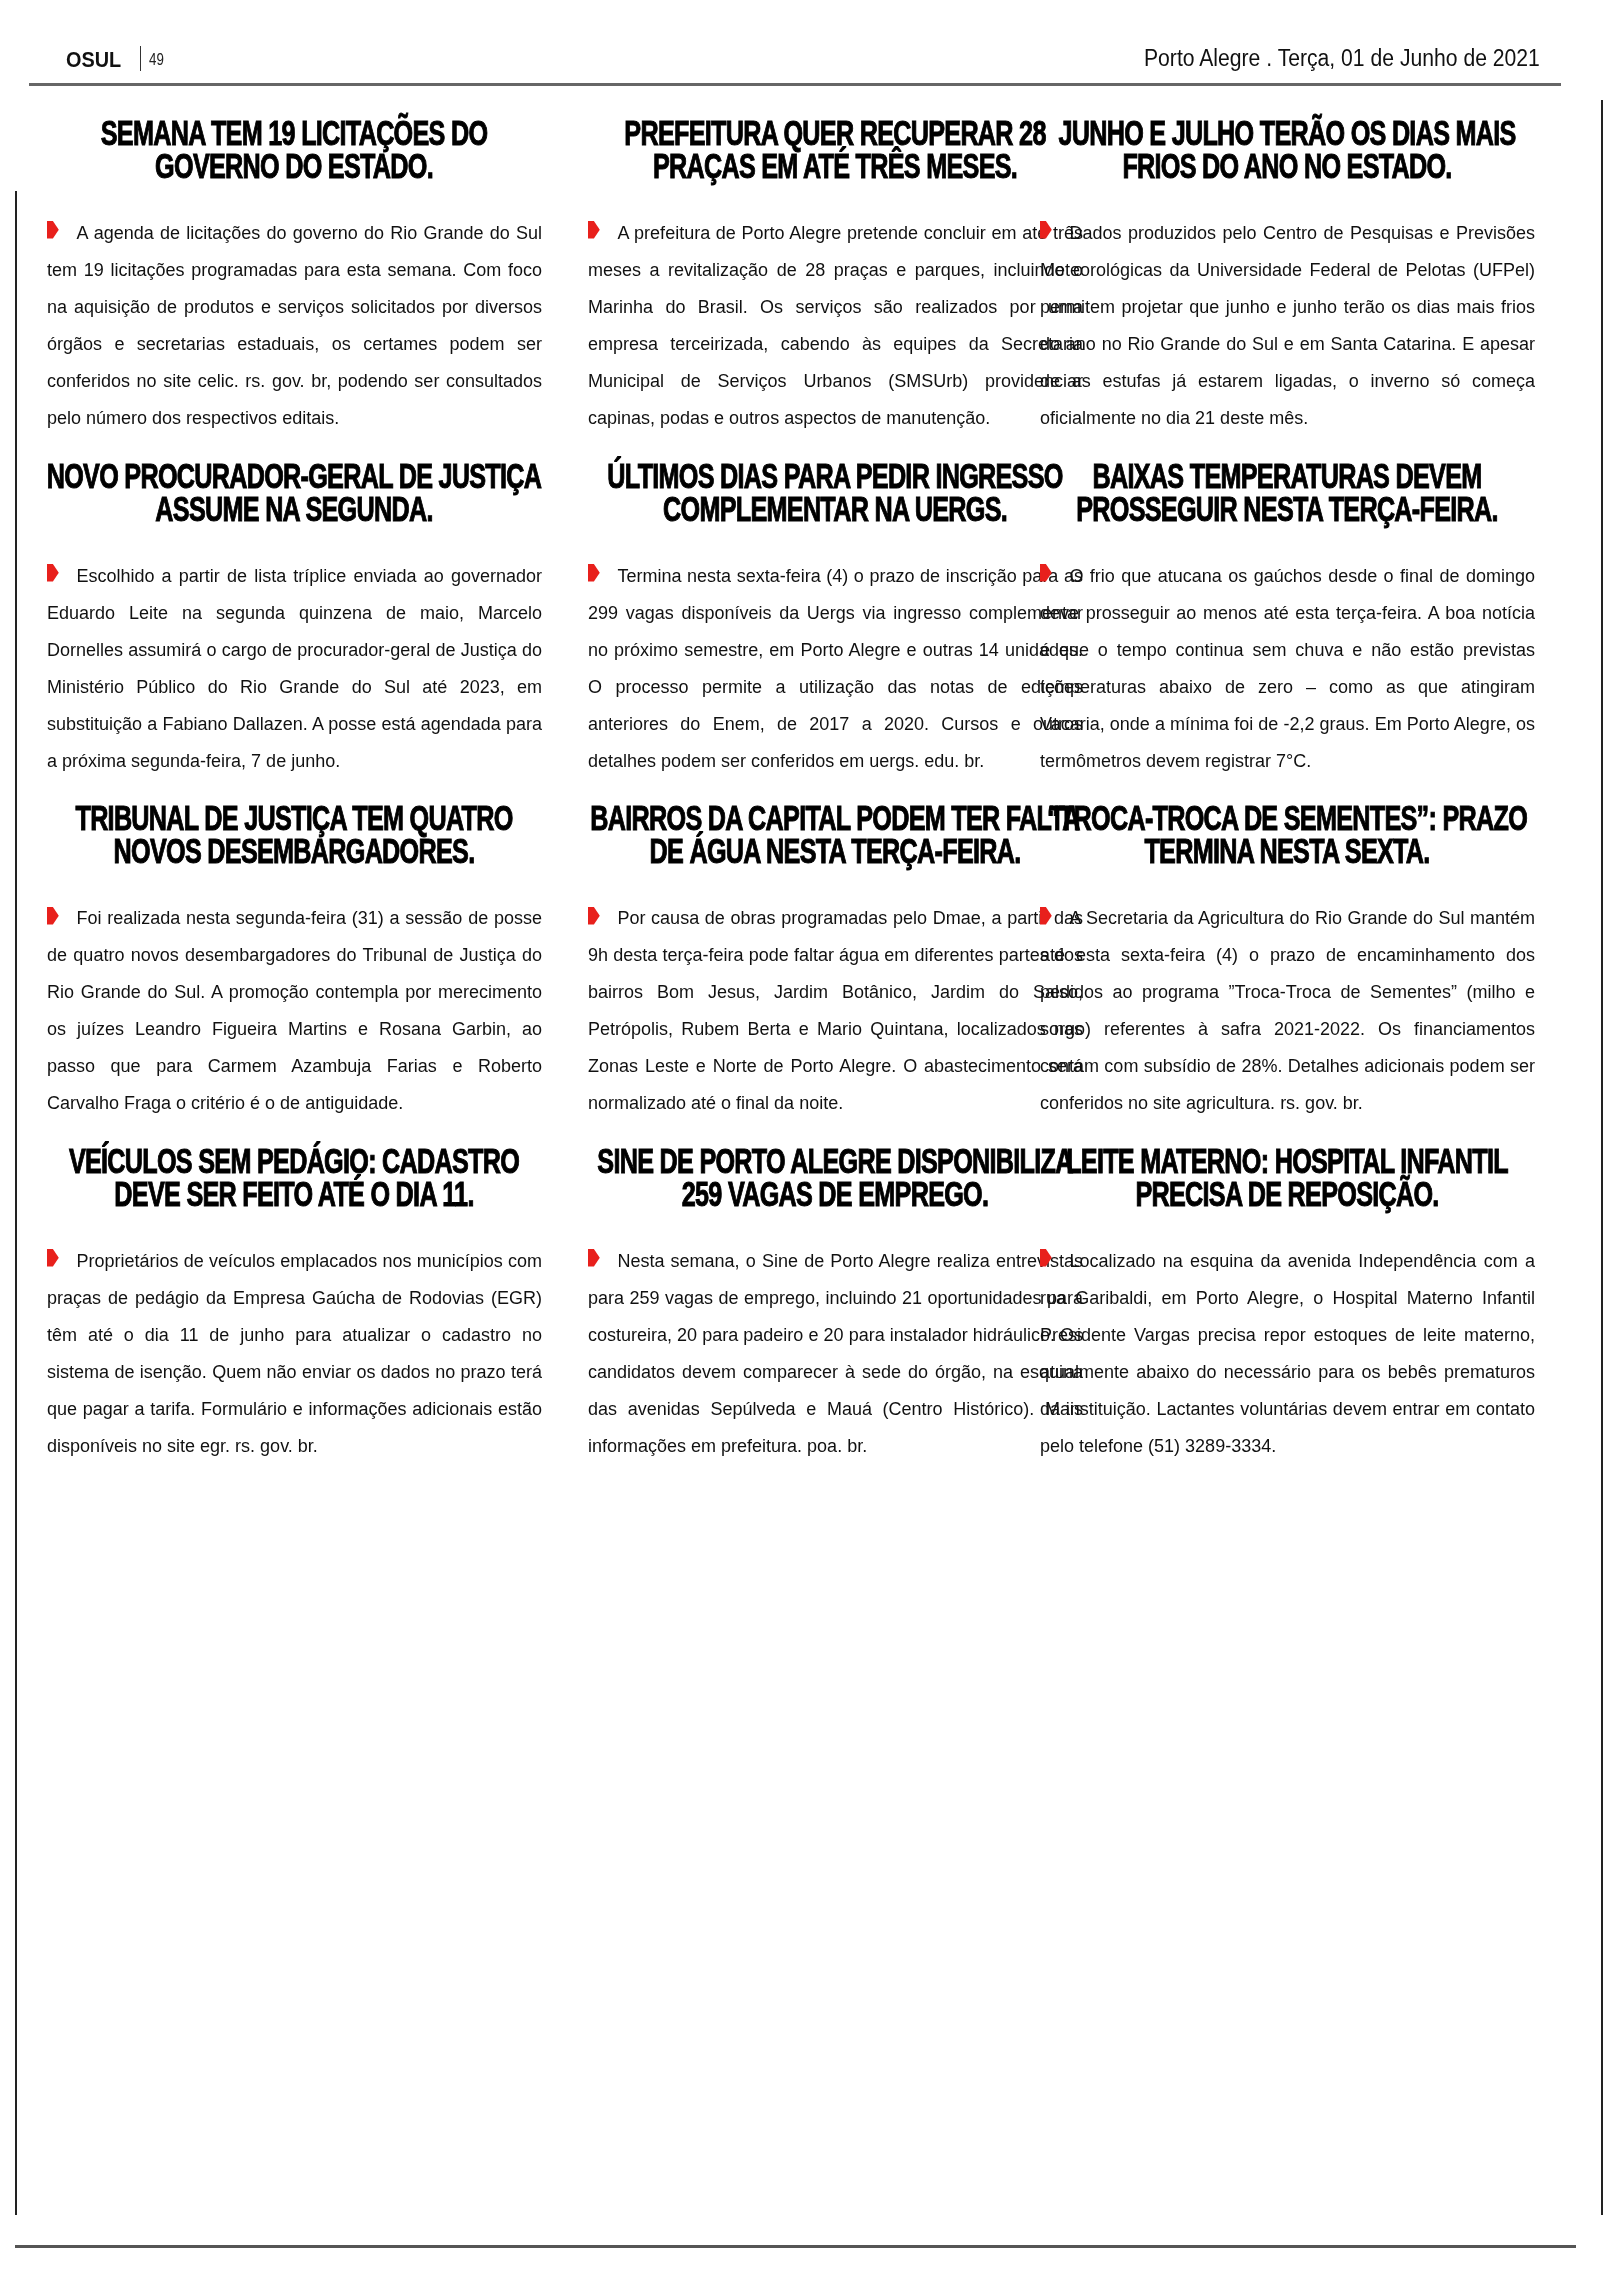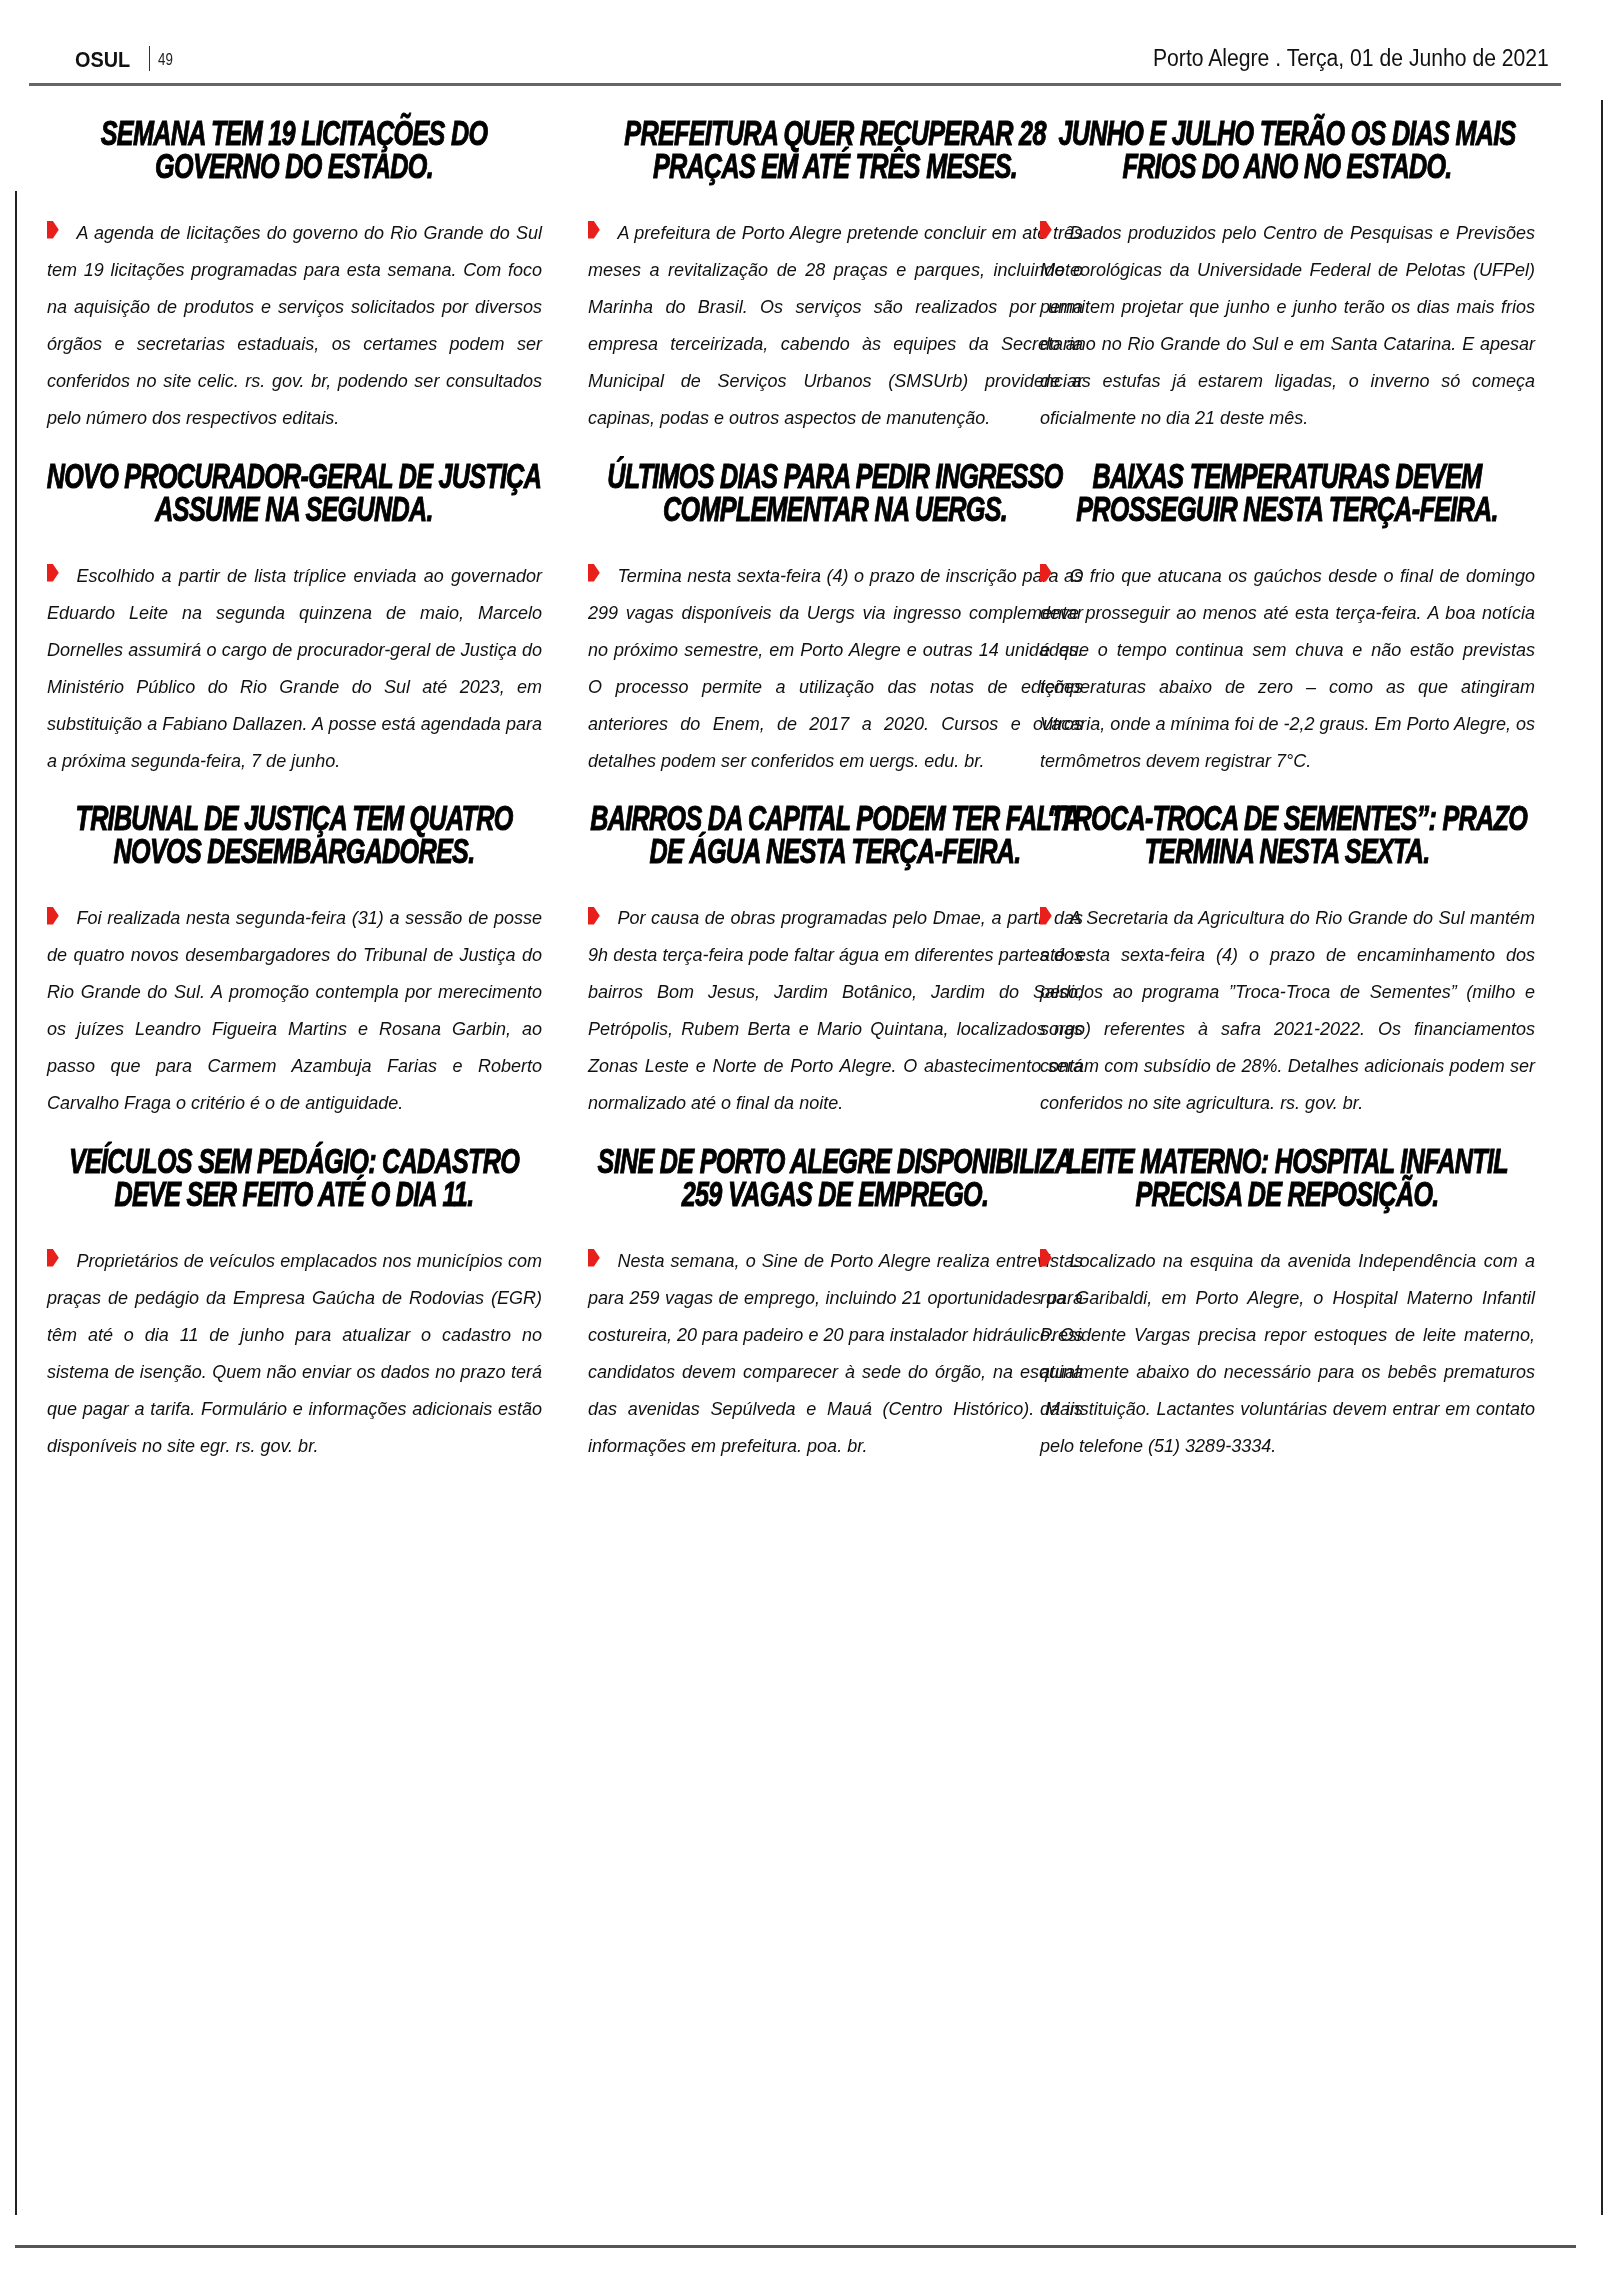--- a/index.html
+++ b/index.html
@@ -10,21 +10,21 @@
     body {
       width: 1621px;
       height: 2293px;
       position: relative;
       overflow: hidden;
       font-family: "Liberation Sans", sans-serif;
       color: #111111;
     }
     .header {
       position: absolute;
-      left: 57px;
+      left: 48px;
       top: 37px;
       width: 1531px;
       height: 43px;
     }
     .brand {
       position: absolute;
       left: 17.6px;
       top: 9.8px;
       font-family: "Liberation Sans", sans-serif;
       font-weight: bold;
@@ -97,21 +97,20 @@
       position: absolute;
       top: 116px;
       width: 495px;
     }
     .col-1 { left: 47px; }
     .col-2 { left: 588px; }
     .col-3 { left: 1040px; }
 
     .article {
       margin-bottom: 21.6px;
-      font-style: italic;
     }
     .headline {
       font-family: "Liberation Sans", sans-serif;
       font-weight: 900;
       font-size: 35px;
       line-height: 33px;
       text-align: center;
       text-transform: uppercase;
       color: #000;
       letter-spacing: -1px;

